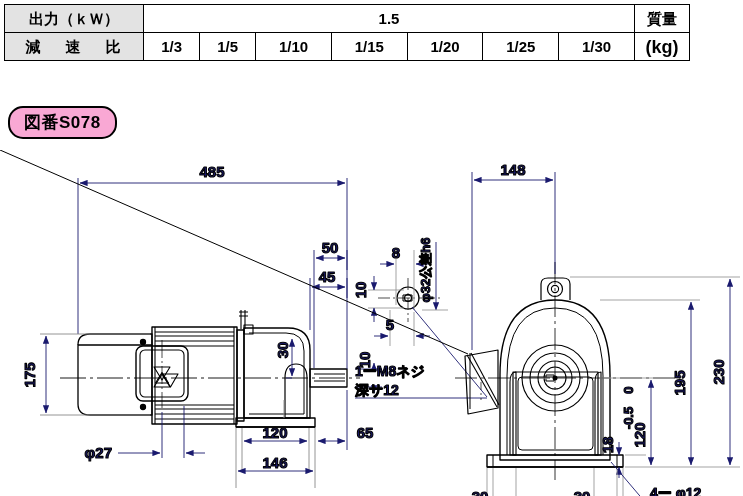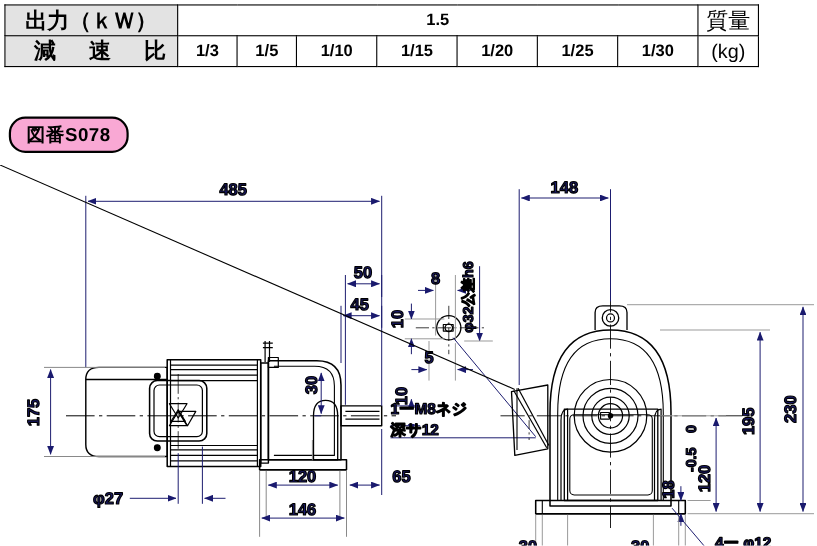--- a/index.html
+++ b/index.html
@@ -3,25 +3,25 @@
 <meta charset="utf-8">
 <style>
   html,body{margin:0;padding:0;background:#fff;}
   body{width:743px;height:496px;position:relative;overflow:hidden;
        font-family:"Liberation Sans","DejaVu Sans",sans-serif;color:#000;}
 
   
   #spec-table{position:absolute;left:4px;top:4px;width:686px;border-collapse:collapse;}
   #spec-table td{border:1.6px solid #000;text-align:center;vertical-align:middle;
                  font-size:18px;line-height:1;height:25px;white-space:nowrap;}
-  #spec-table td.hdr{background:#e3e3e3;font-weight:bold;width:133px;font-size:20px;}
-  #spec-table td.hdr.sp{letter-spacing:5px;padding-left:22px;}
+  #spec-table td.hdr{background:#e3e3e3;font-weight:bold;width:133px;font-size:15px;}
+  #spec-table td.hdr.sp{letter-spacing:5px;padding-left:4px;}
   #spec-table td.hdr.sm{font-size:14px;letter-spacing:0;}
   #spec-table td.val{font-weight:bold;font-size:15px;}
-  #spec-table td.mass{width:52px;font-weight:normal;}
+  #spec-table td.mass{width:52px;font-weight:bold;}
 
   
   #part-pill{position:absolute;left:8px;top:106px;height:29px;padding:0 14px;
              border:2.5px solid #000;border-radius:15px;display:flex;align-items:center;
              font-size:17px;font-weight:bold;letter-spacing:0.5px;background:#f9a8d4;}
 
   
   #drawing{position:absolute;left:0;top:150px;width:743px;height:346px;}
   #drawing svg{display:block;}
 

